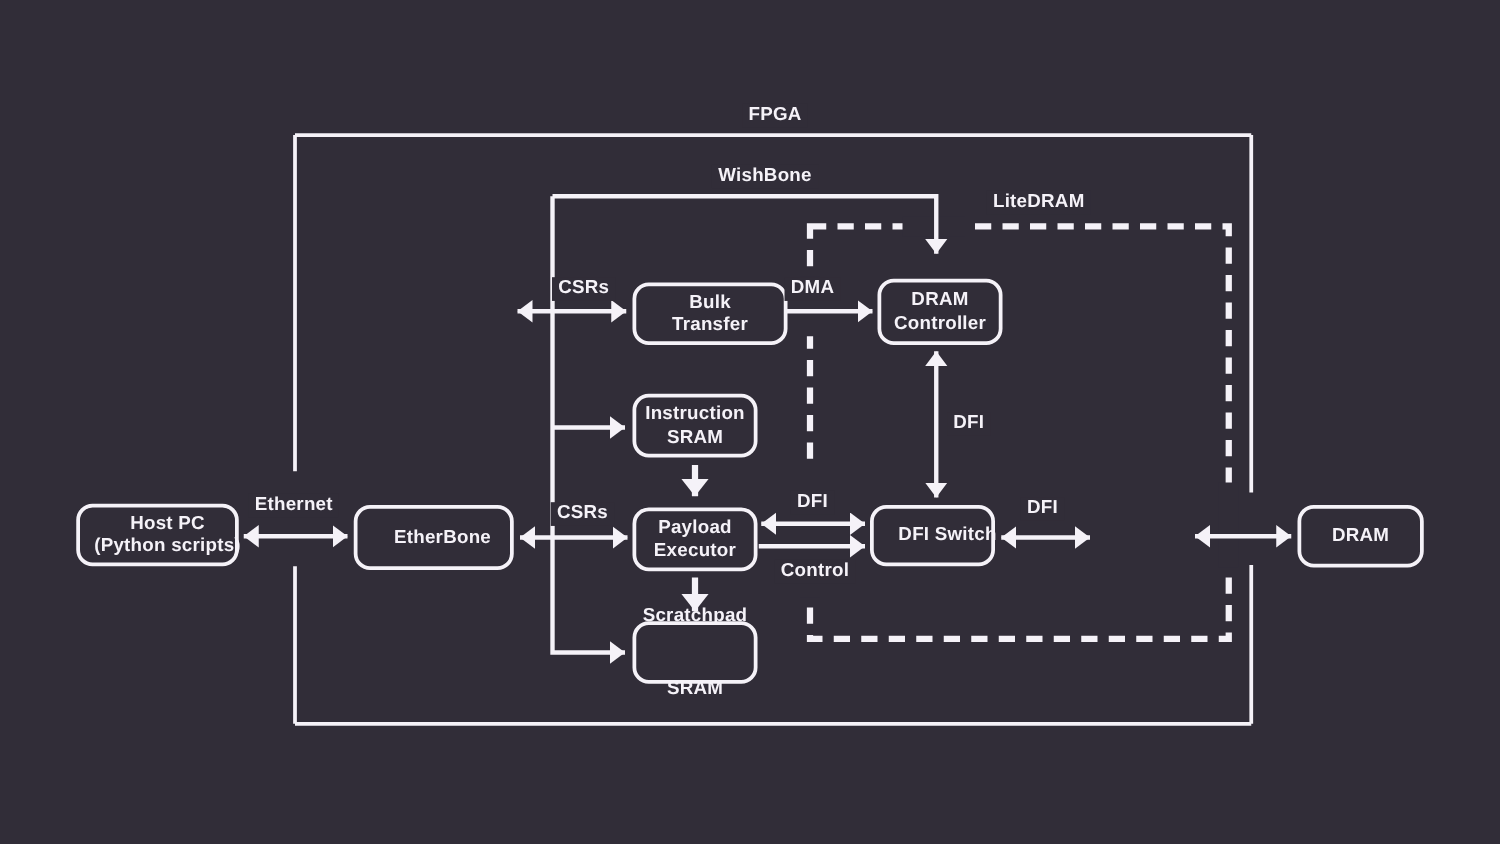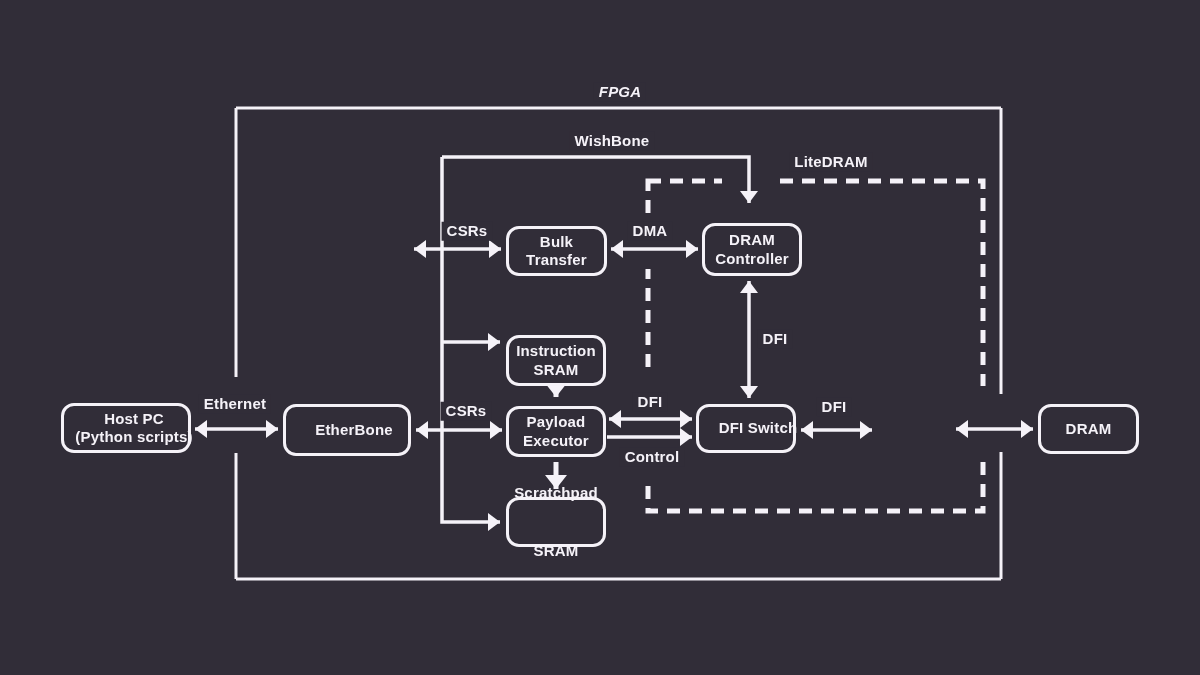--- a/index.html
+++ b/index.html
@@ -95,26 +95,26 @@
   <div class="node" style="left:61px;top:403px;width:130px;height:50px;padding-left:16px;">
     <span>Host PC</span>
     <span>(Python scripts)</span>
   </div>
 
   <div class="node" style="left:283px;top:404px;width:128px;height:52px;padding-left:14px;">
     <span>EtherBone</span>
   </div>
 
 
-  <div class="node" style="left:506px;top:226px;width:101px;height:50px;">
+  <div class="node" style="left:506px;top:226px;width:124px;height:50px;">
     <span>Bulk</span>
     <span>Transfer</span>
   </div>
 
-  <div class="node" style="left:506px;top:315px;width:100px;height:51px;margin-top:20px;">
+  <div class="node" style="left:506px;top:315px;width:100px;height:51px;">
     <span>Instruction</span>
     <span>SRAM</span>
   </div>
 
   <div class="node" style="left:506px;top:406px;width:100px;height:51px;">
     <span>Payload</span>
     <span>Executor</span>
   </div>
 
   <div class="node" style="left:506px;top:497px;width:100px;height:50px;gap:39px;">
@@ -129,21 +129,21 @@
 
   <div class="node" style="left:696px;top:404px;width:100px;height:49px;padding-left:24px;">
     <span>DFI Switch</span>
   </div>
 
 
   <div class="node" style="left:1038px;top:404px;width:101px;height:50px;">
     <span>DRAM</span>
   </div>
 
-  <div class="lbl" style="left:620px;top:92px;font-style:italic;">FPGA</div>
+  <div class="lbl" style="left:620px;top:92px;">FPGA</div>
   <div class="lbl" style="left:596px;top:141px;margin-left:16px;">WishBone</div>
   <div class="lbl" style="left:831px;top:162px;">LiteDRAM</div>
   <div class="lbl" style="left:467px;top:231px;">CSRs</div>
   <div class="lbl" style="left:650px;top:231px;">DMA</div>
   <div class="lbl" style="left:775px;top:339px;">DFI</div>
   <div class="lbl" style="left:235px;top:404px;">Ethernet</div>
   <div class="lbl" style="left:466px;top:411px;">CSRs</div>
   <div class="lbl" style="left:650px;top:402px;">DFI</div>
   <div class="lbl" style="left:652px;top:457px;">Control</div>
   <div class="lbl" style="left:834px;top:407px;">DFI</div>

